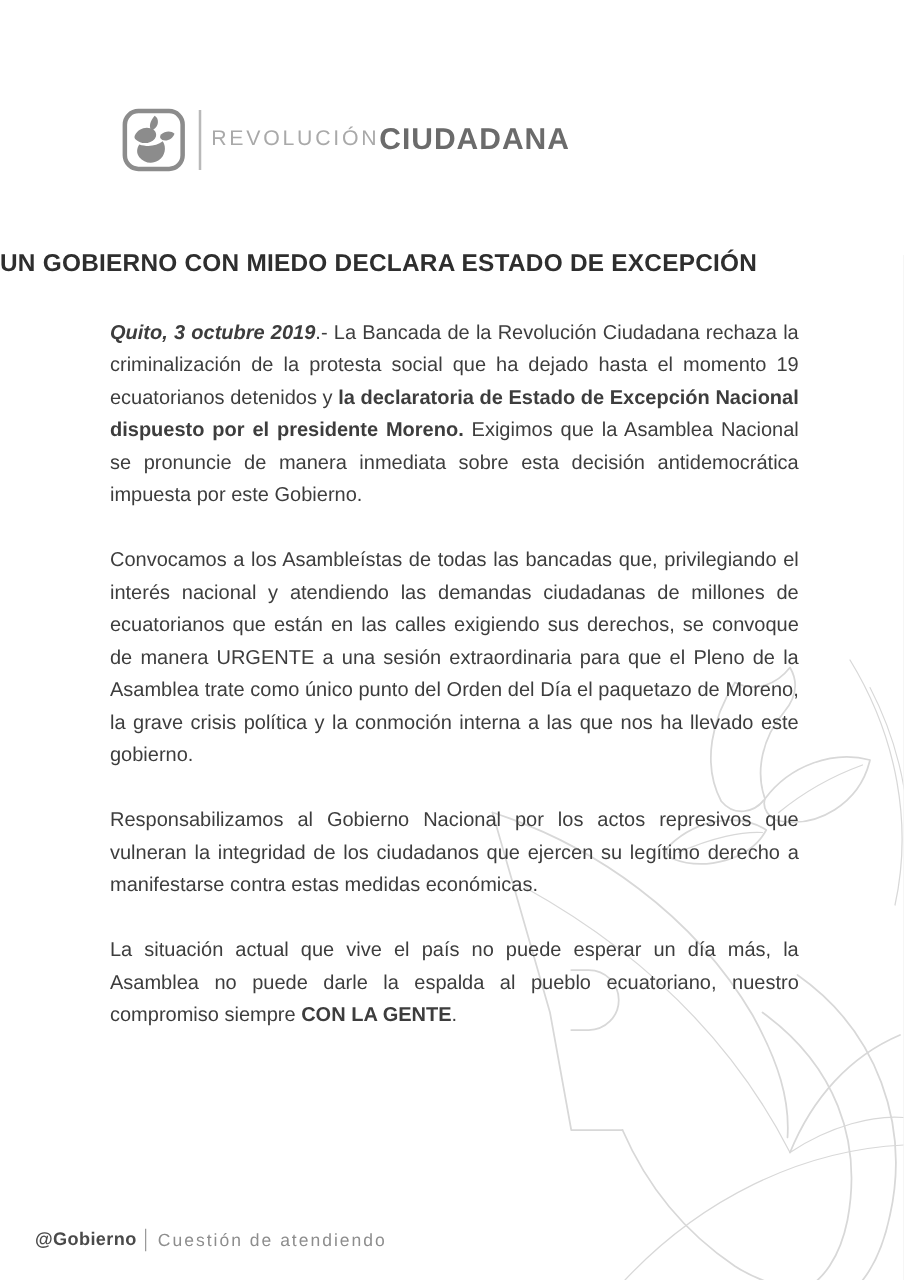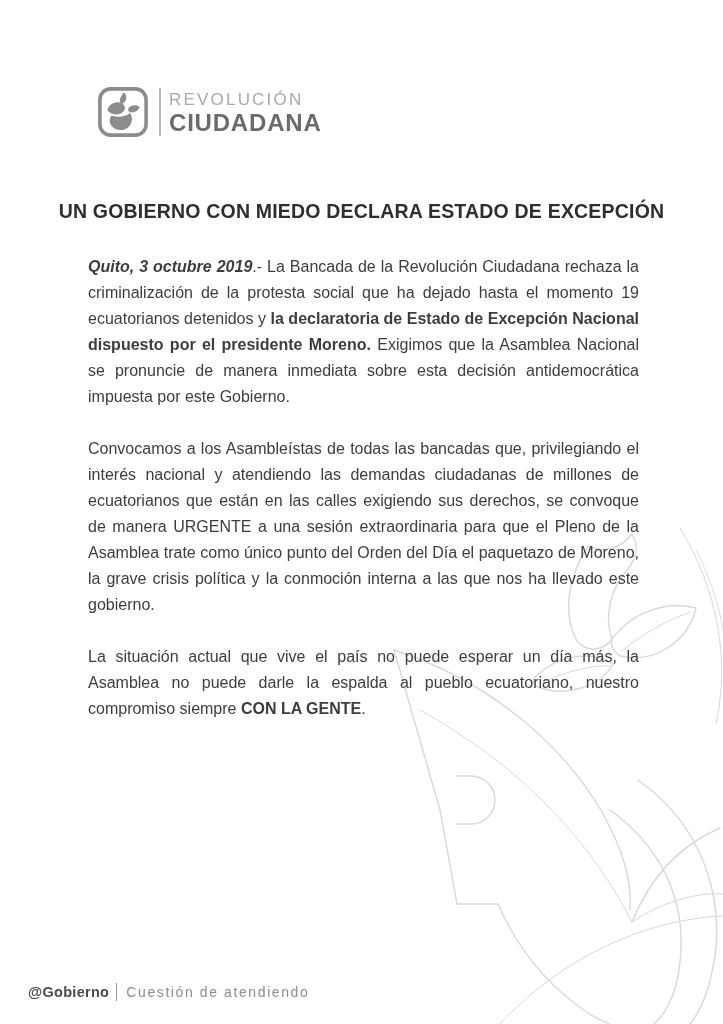--- a/index.html
+++ b/index.html
@@ -15,33 +15,33 @@
   
   .logo{
     position:absolute;left:97px;top:86px;
     display:flex;align-items:center;
   }
   .logo-icon{display:block;}
   .logo-divider{
     width:2px;height:48px;background:#b9b9b9;
     margin:0 8px 0 10px;
   }
-  .logo-wordmark{display:flex;flex-direction:column;justify-content:flex-start;}
+  .logo-wordmark{display:flex;justify-content:flex-start;}
   .logo-line1{
     font-size:17px;letter-spacing:2.2px;color:#a9a9a9;
     line-height:22px;white-space:nowrap;
   }
   .logo-line2{
     font-size:24px;font-weight:700;letter-spacing:0.8px;color:#6b6b6b;
     line-height:24px;white-space:nowrap;
   }
   
   .doc-title{
     position:absolute;left:0;top:200px;width:100%;
-    text-align:center;
+    text-align:left;
     font-size:19.5px;font-weight:700;color:#2e2e2e;
     letter-spacing:0.2px;
   }
   
   .content{
     position:absolute;left:88px;top:254px;width:551px;
   }
   .para{
     margin:0 0 26px 0;
     font-size:16px;line-height:26px;
@@ -121,20 +121,21 @@
   </div>
 
   <div class="doc-title">UN GOBIERNO CON MIEDO DECLARA ESTADO DE EXCEPCIÓN</div>
 
   <div class="content">
 
     <p class="para"><span class="seg bi">Quito, 3 octubre 2019</span><span class="seg">.- La Bancada de la Revolución Ciudadana rechaza la criminalización de la protesta social que ha dejado hasta el momento 19 ecuatorianos detenidos y </span><span class="seg b">la declaratoria de Estado de Excepción Nacional dispuesto por el presidente Moreno.</span><span class="seg"> Exigimos que la Asamblea Nacional se pronuncie de manera inmediata sobre esta decisión antidemocrática impuesta por este Gobierno.</span></p>
 
     <p class="para"><span class="seg">Convocamos a los Asambleístas de todas las bancadas que, privilegiando el interés nacional y atendiendo las demandas ciudadanas de millones de ecuatorianos que están en las calles exigiendo sus derechos, se convoque de manera URGENTE a una sesión extraordinaria para que el Pleno de la Asamblea trate como único punto del Orden del Día el paquetazo de Moreno, la grave crisis política y la conmoción interna a las que nos ha llevado este gobierno.</span></p>
 
+    <p class="para"><span class="seg">Responsabilizamos al Gobierno Nacional por los actos represivos que vulneran la integridad de los ciudadanos que ejercen su legítimo derecho a manifestarse contra estas medidas económicas.</span></p>
 
     <p class="para"><span class="seg">La situación actual que vive el país no puede esperar un día más, la Asamblea no puede darle la espalda al pueblo ecuatoriano, nuestro compromiso siempre </span><span class="seg b">CON LA GENTE</span><span class="seg">.</span></p>
 
   </div>
 
   <div class="footer">
     <span class="footer-handle">@Gobierno</span>
     <span class="footer-divider"></span>
     <span class="footer-tagline">Cuestión de atendiendo</span>
   </div>

